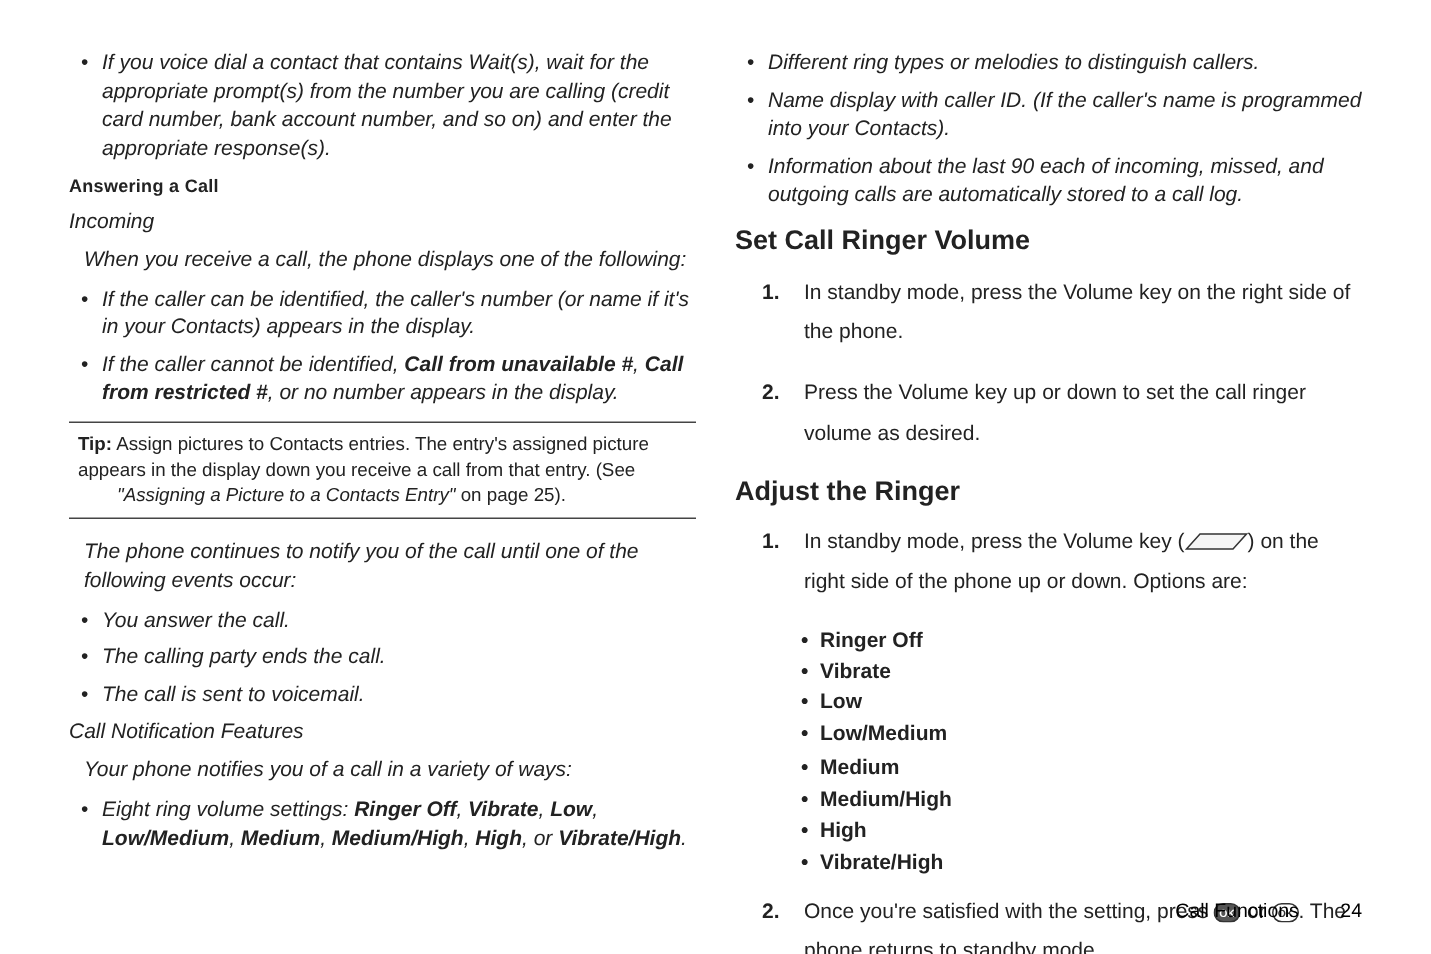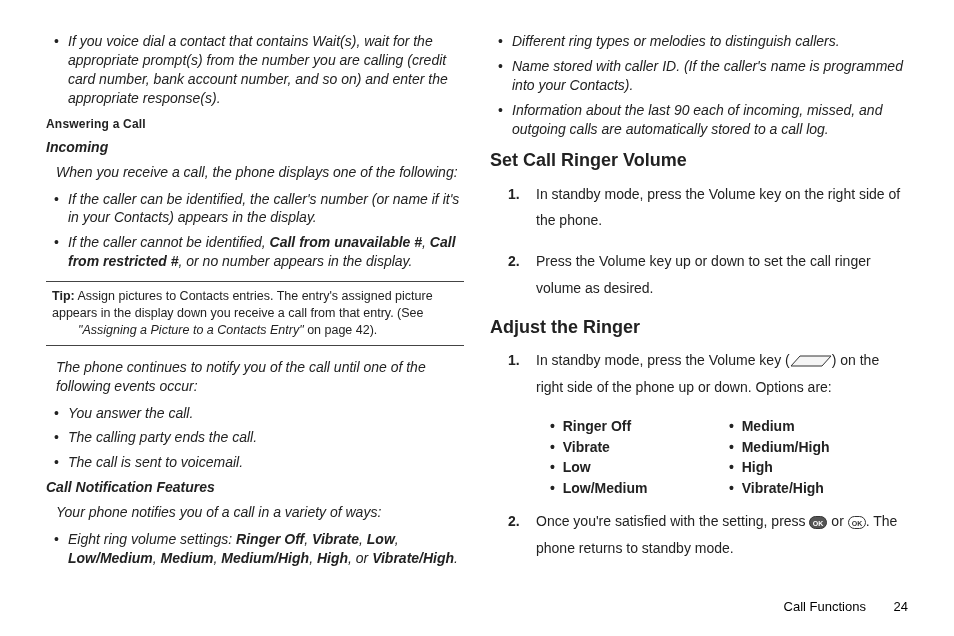--- a/index.html
+++ b/index.html
@@ -43,21 +43,21 @@
   .h-section {
     font-family: "Arial Black", Arial, sans-serif;
     font-weight: 900;
     font-size: 12px;
     letter-spacing: 0.2px;
     margin: 8px 0 4px 0;
   }
   .h-sub-italic {
     font-family: Arial, sans-serif;
     font-style: italic;
-    font-weight: 700;
+    font-weight: 400;
     font-size: 14px;
     margin: 6px 0 6px 0;
   }
   .h-sub-bold {
     font-family: Arial, sans-serif;
     font-weight: 700;
     font-size: 18px;
     margin: 10px 0 8px 0;
   }
   .para {
@@ -81,21 +81,22 @@
   }
   .num-item .num {
     width: 28px;
     flex: none;
     font-weight: 700;
   }
   .num-item .txt { flex: 1; }
   .inline-bold { font-weight: 700; }
   .ringer-grid {
     display: flex;
-    margin: 0 0 8px 60px;
+    margin: 0 0 8px 44px;
+    flex-direction: column;
   }
   .ringer-grid .rcol { flex: 1; }
   .ringer-grid .ritem { font-weight: 700; margin: 2px 0; }
   .footer {
     position: absolute;
     right: 46px;
     bottom: 20px;
     font-size: 13px;
     color: #000000;
   }
@@ -127,21 +128,21 @@
 
     <div class="bullet-item indent-1">
       <div class="dot">•</div>
       <div class="txt">
         <span>If the caller cannot be identified, </span><span class="inline-bold">Call from unavailable #</span><span>, </span><span class="inline-bold">Call from restricted #</span><span>, or no number appears in the display.</span>
       </div>
     </div>
 
     <div class="tip-box">
       <span class="tip-label">Tip:</span><span> Assign pictures to Contacts entries. The entry's assigned picture appears in the display down you receive a call from that entry. (See</span>
-      <span class="tip-ref"><span style="font-style:italic">"Assigning a Picture to a Contacts Entry"</span><span style="font-style:normal"> on page 42).</span></span>
+      <span class="tip-ref"><span style="font-style:italic">"Assigning a Picture to a Contacts Entry"</span><span style="font-style:normal"> on page 25).</span></span>
     </div>
 
     <div class="para">The phone continues to notify you of the call until one of the following events occur:</div>
 
     <div class="bullet-item indent-1">
       <div class="dot">•</div>
       <div class="txt">You answer the call.</div>
     </div>
     <div class="bullet-item indent-1">
       <div class="dot">•</div>
@@ -166,21 +167,21 @@
   </div>
 
   <div class="col">
 
     <div class="bullet-item indent-1">
       <div class="dot">•</div>
       <div class="txt">Different ring types or melodies to distinguish callers.</div>
     </div>
     <div class="bullet-item indent-1">
       <div class="dot">•</div>
-      <div class="txt">Name stored with caller ID. (If the caller's name is programmed into your Contacts).</div>
+      <div class="txt">Name display with caller ID. (If the caller's name is programmed into your Contacts).</div>
     </div>
     <div class="bullet-item indent-1">
       <div class="dot">•</div>
       <div class="txt">Information about the last 90 each of incoming, missed, and outgoing calls are automatically stored to a call log.</div>
     </div>
 
     <div class="h-sub-bold">Set Call Ringer Volume</div>
 
     <div class="num-item">
       <div class="num">1.</div>

